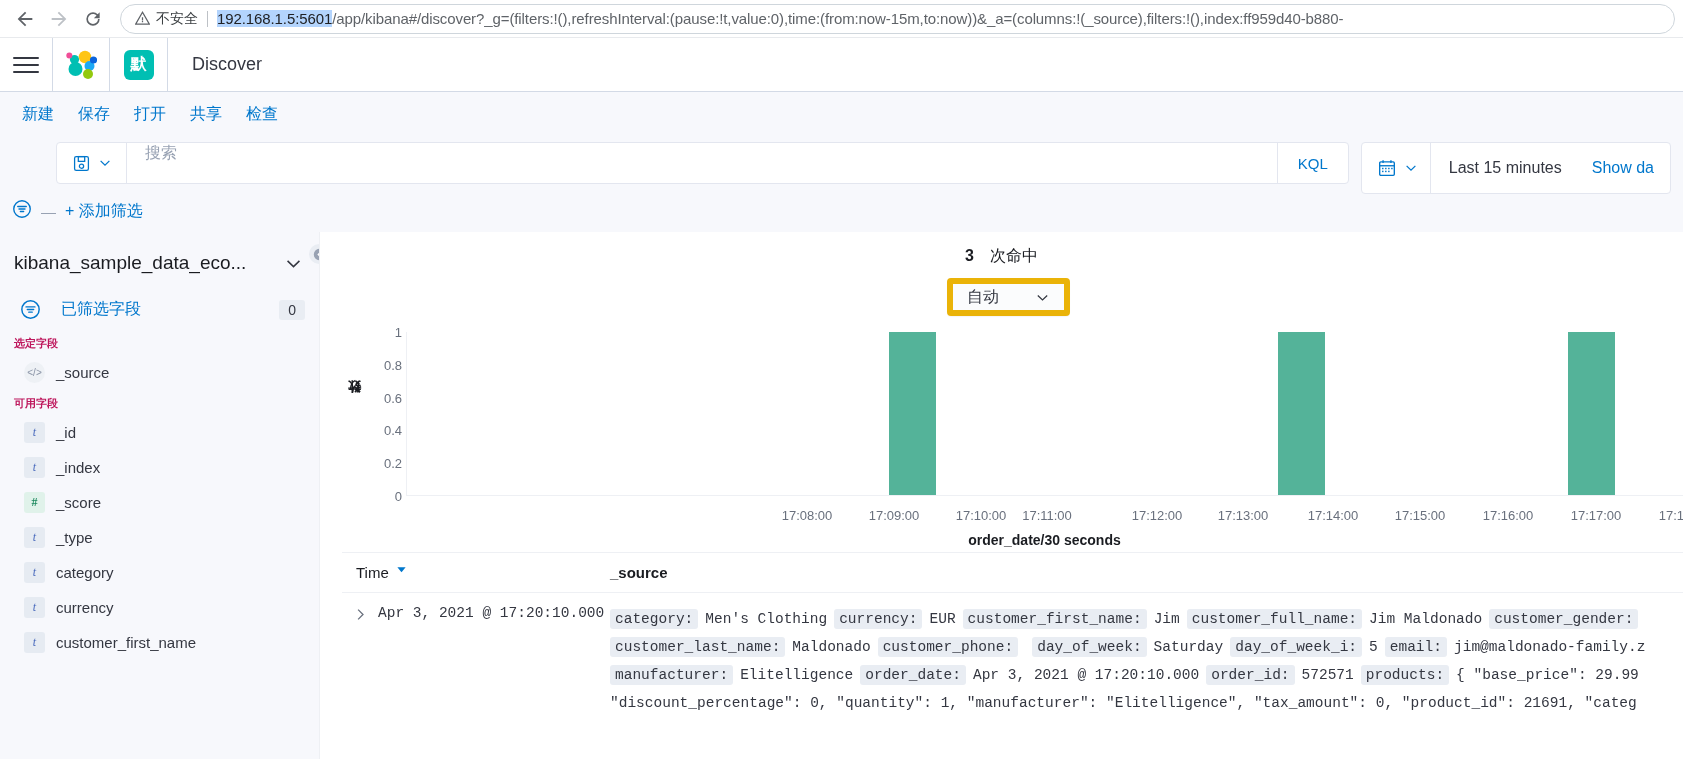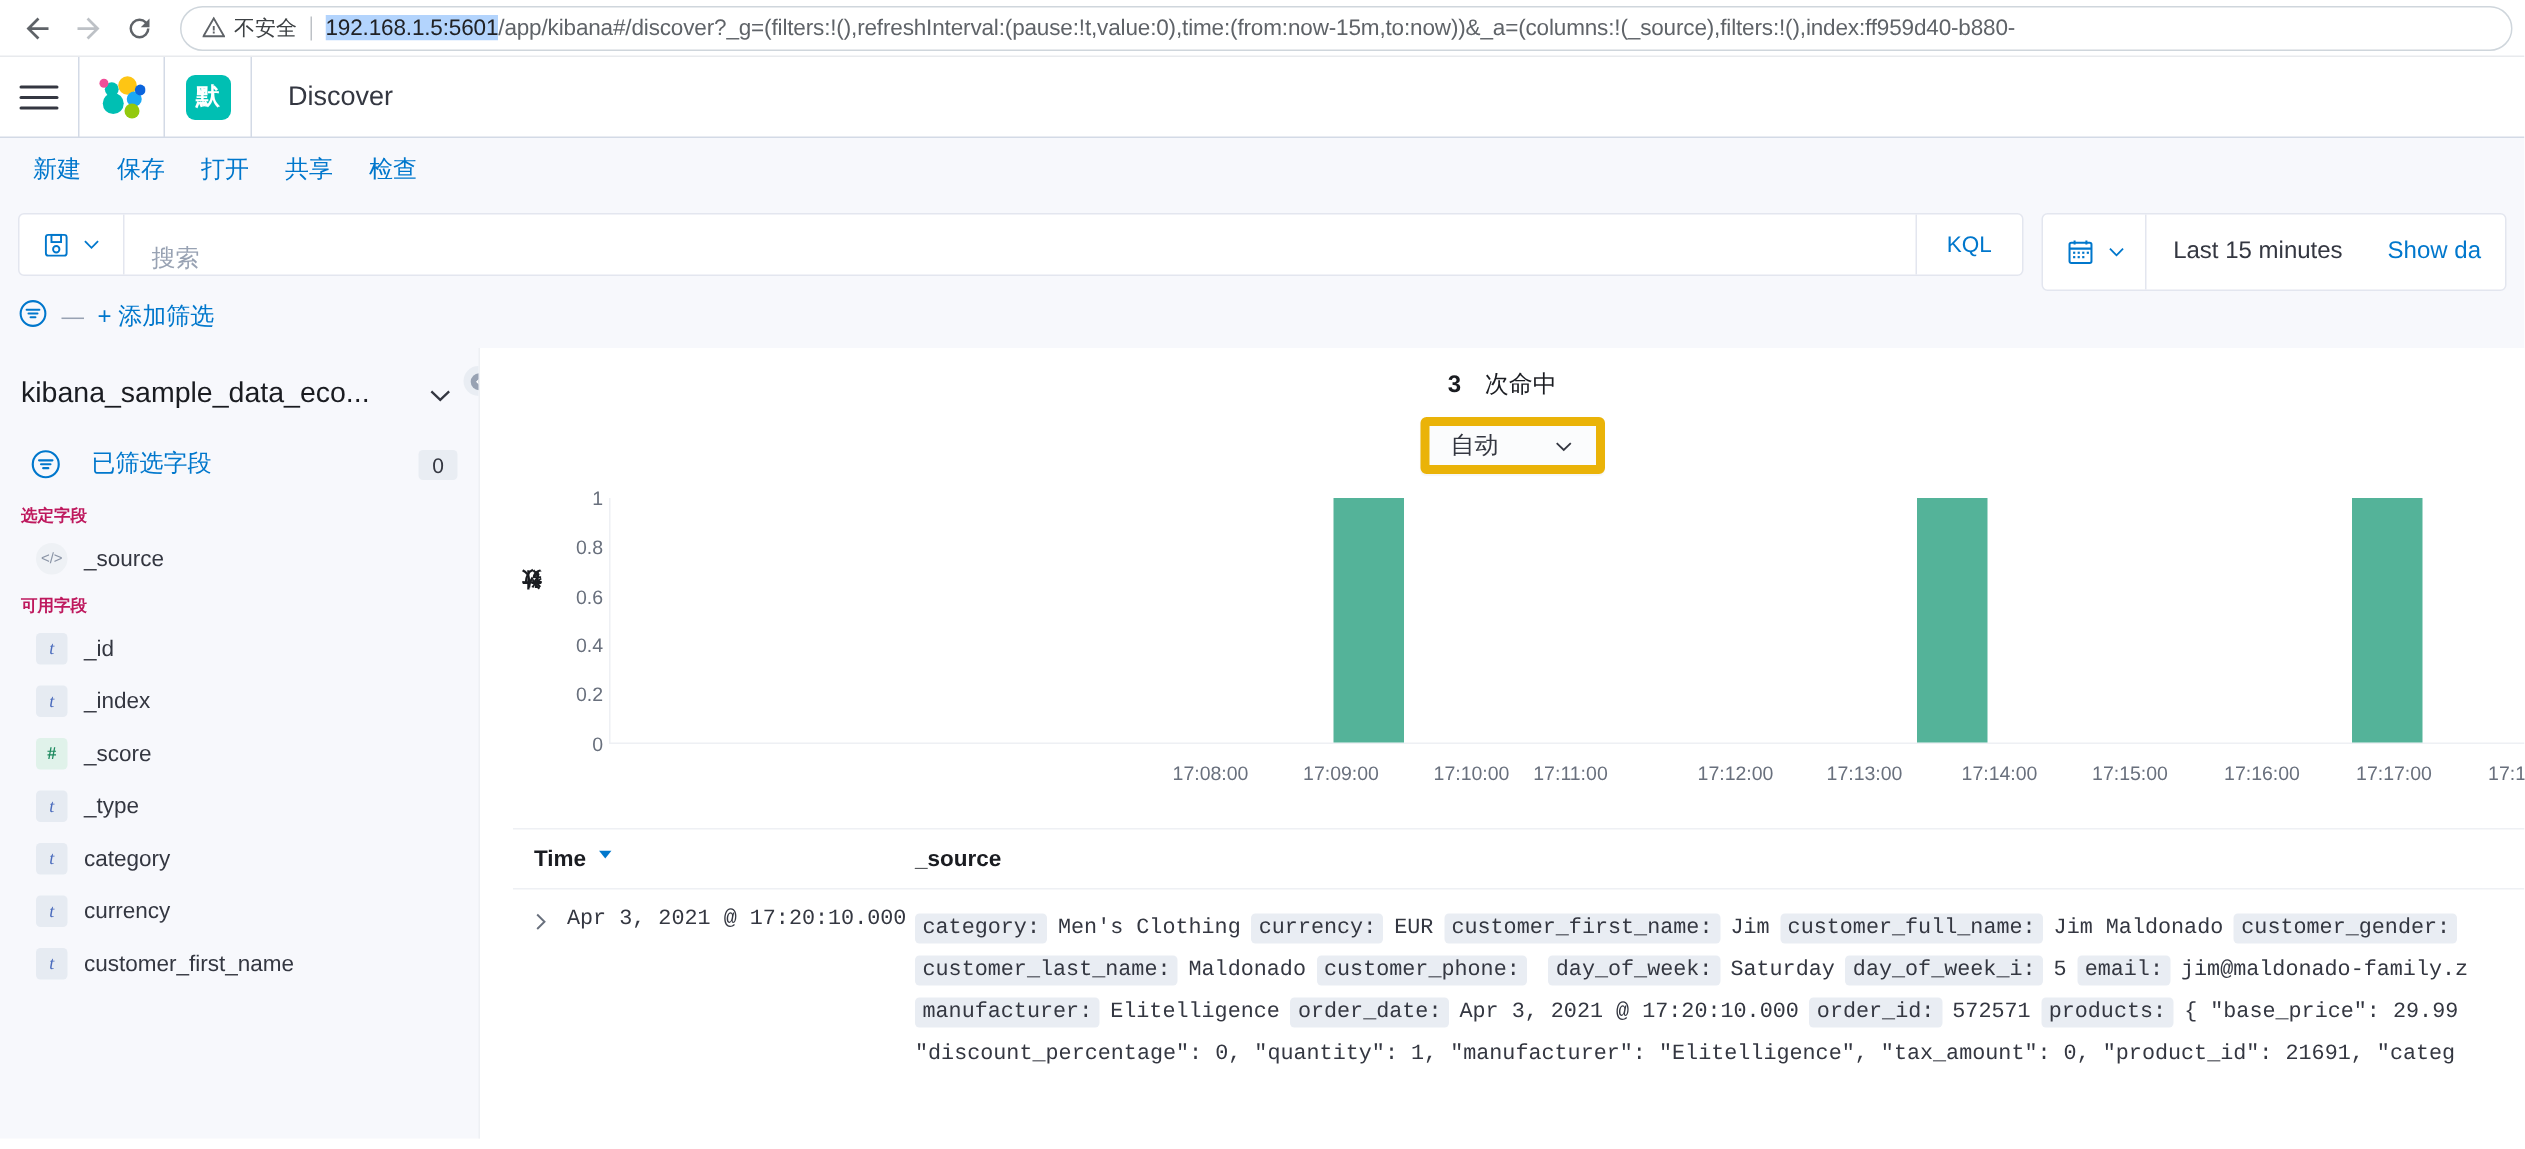--- a/index.html
+++ b/index.html
@@ -124,23 +124,24 @@
     height: 42px;
     display: flex;
     align-items: stretch;
   }
   .search-box {
     flex: 1 1 auto;
     background: #fff;
     border: 1px solid #e3e6ef;
     border-radius: 4px;
     display: flex;
-    align-items: flex-end;
+    align-items: flex-start;
     height: 42px;
     min-width: 0;
+    margin-left: 44px;
   }
   .saved-btn {
     display: flex; align-items: center; gap: 8px;
     padding: 0 14px 0 16px;
     height: 100%;
     border-right: 1px solid #e3e6ef;
     color: #0077cc;
   }
   .search-input-text {
     flex: 1 1 auto;
@@ -412,21 +413,21 @@
   .doc-head {
     display: flex;
     align-items: center;
     height: 40px;
     border-bottom: 1px solid #eef0f4;
     padding-left: 14px;
     font-family: "Liberation Sans", sans-serif;
   }
   .th-time {
     width: 254px; flex: 0 0 254px;
-    font-size: 15px; font-weight: bold; color: #1a1c21;
+    font-size: 15px; font-weight: normal; color: #1a1c21;
     display:flex; align-items:flex-start; gap: 7px;
   }
   .th-src {
     font-size: 15px; font-weight: bold; color: #1a1c21;
   }
   .doc-row {
     display: flex;
     padding: 12px 0 0 0;
     font-family: "Liberation Mono", monospace;
   }
@@ -684,20 +685,21 @@
         <span class="x-tick" style="left:751px">17:12:00</span>
         <span class="x-tick" style="left:837px">17:13:00</span>
         <span class="x-tick" style="left:927px">17:14:00</span>
         <span class="x-tick" style="left:1014px">17:15:00</span>
         <span class="x-tick" style="left:1102px">17:16:00</span>
         <span class="x-tick" style="left:1190px">17:17:00</span>
         <span class="x-tick" style="left:1278px">17:18:00</span>
 
       </div>
 
+      <div class="x-axis-title">order_date/30 seconds</div>
     </div>
 
     <div class="doc-table">
       <div class="doc-head">
         <div class="th-time">
           <span>Time</span>
           <svg width="11" height="11" viewBox="0 0 12 12">
             <path d="M1.5 3.5h9L6 9z" fill="#0077cc"></path>
           </svg>
         </div>

